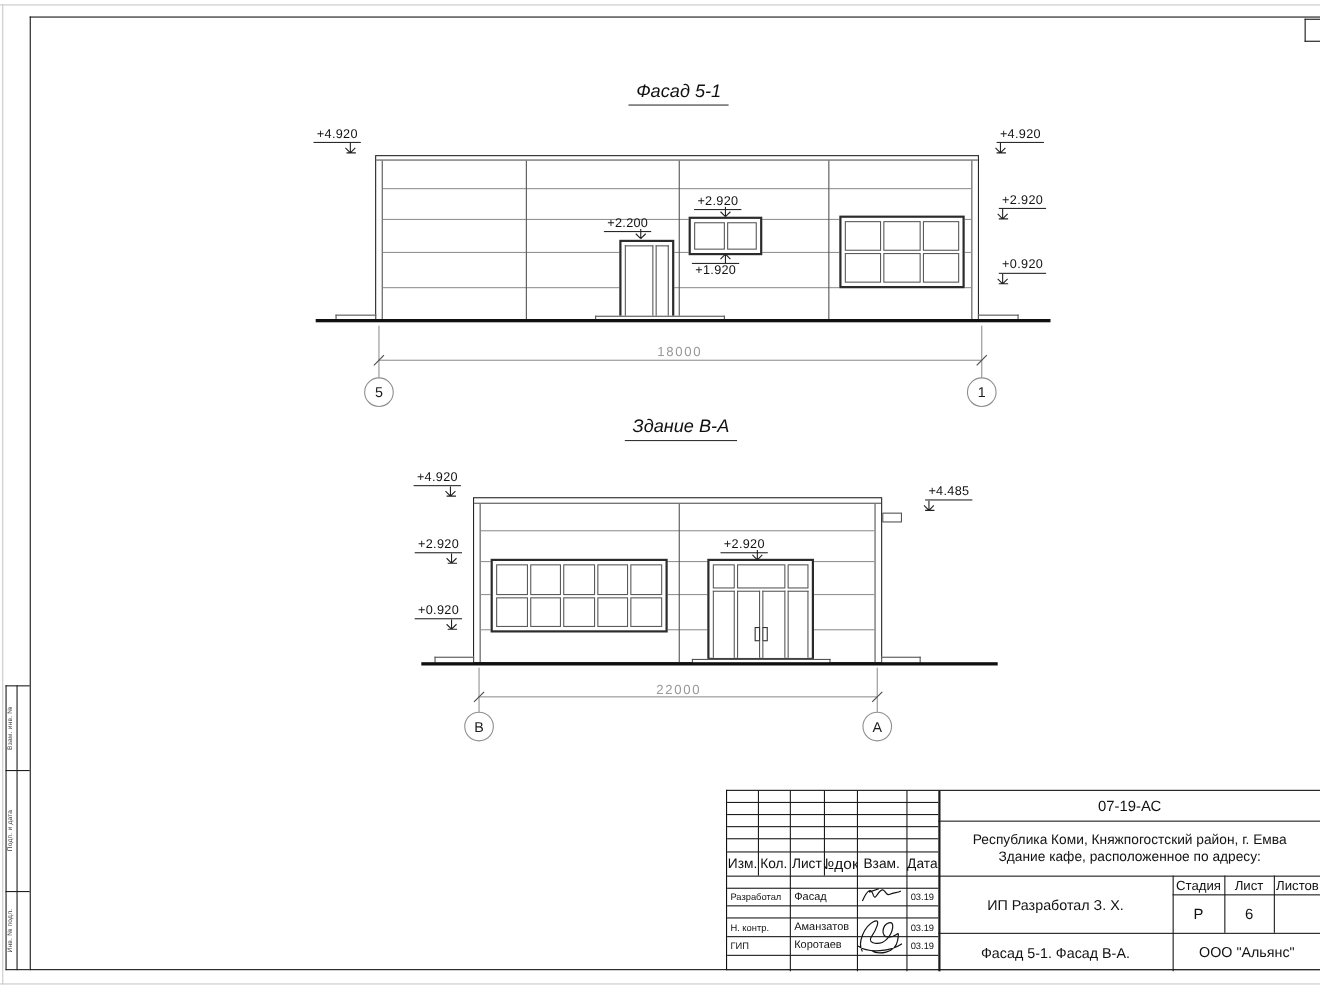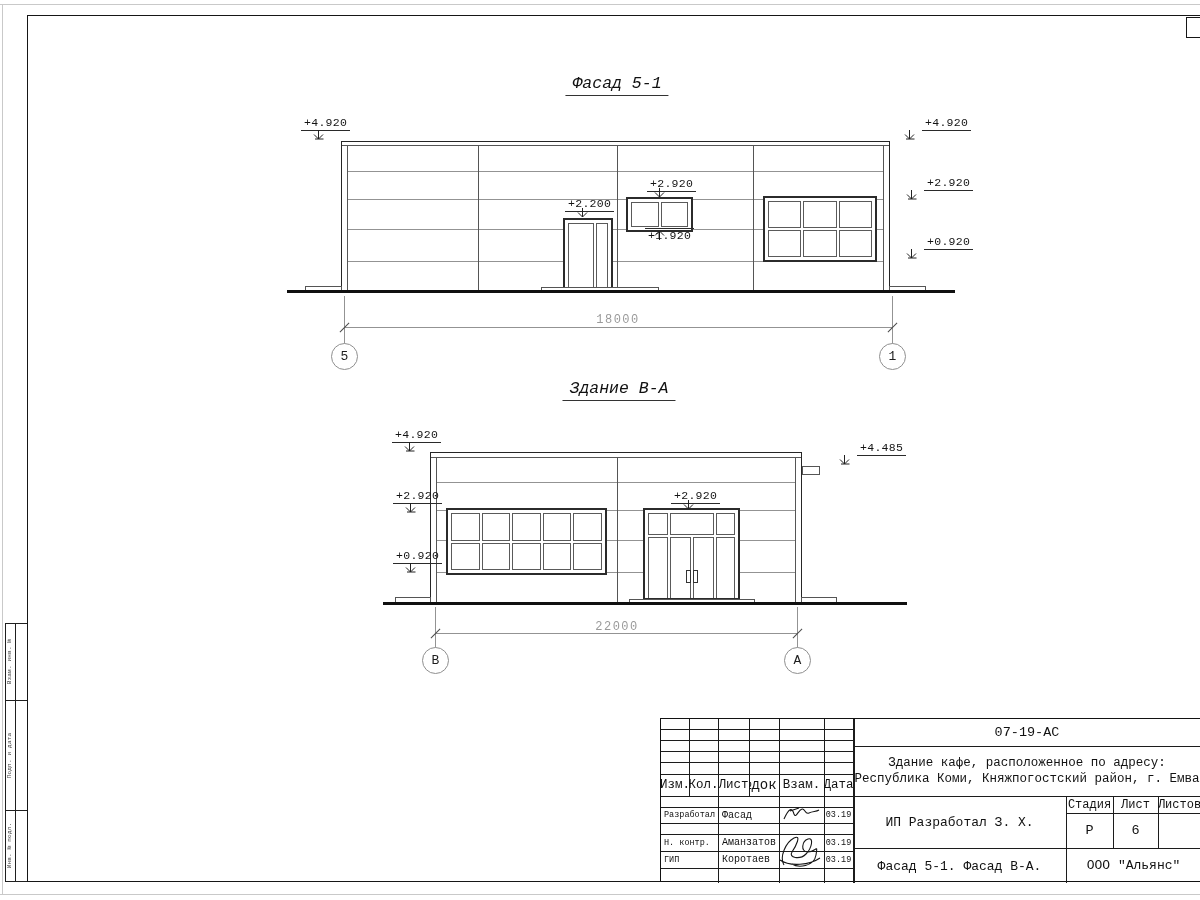--- a/index.html
+++ b/index.html
@@ -1,19 +1,19 @@
 <!DOCTYPE html>
 <html><head>
 <meta charset="utf-8">
 <style>
   * { margin:0; padding:0; box-sizing:border-box; }
   html,body { background:#ffffff; }
   .sheet {
     position:relative; width:1200px; height:900px; overflow:hidden;
-    background:#ffffff; font-family:Liberation Mono, monospace; color:#1a1a1a;
+    background:#ffffff; font-family:Liberation Sans, sans-serif; color:#1a1a1a;
   }
   .abs { position:absolute; }
   .ln { position:absolute; background:#1f1f1f; }
   .ln-md { position:absolute; background:#555; }
   .ln-lt { position:absolute; background:#939393; }
   .ln-edge { position:absolute; background:#c9c9c9; }
 
   
   .frame { position:absolute; left:27px; top:15px; width:1173px; height:867px;
            border:1.5px solid #161616; border-right:none; }
@@ -45,21 +45,21 @@
   .entrance { position:absolute; border:2px solid #2b2b2b; background:#fff;
               display:grid; grid-template-columns:20px 1fr 19px; grid-template-rows:22px 1fr; gap:2px; padding:3px 3px 0 3px; }
   .ecell { border:1px solid #5a5a5a; background:#fff; }
   .ecell.no-b { border-bottom:none; }
   .dleaves { position:relative; border:none; display:flex; gap:2px; }
   .dleaf { flex:1; border:1px solid #5a5a5a; border-bottom:none; background:#fff; position:relative; }
   .handle { position:absolute; top:54%; width:5px; height:13px; border:1px solid #333; background:#fff; }
 
   
   .elev { position:absolute; font-size:11.5px; color:#141414; letter-spacing:0.3px; white-space:nowrap; }
-  .elev .lbl { display:inline-block; border-bottom:1.2px solid #2a2a2a; padding:0 3px 1px;margin-left:16px; }
+  .elev .lbl { display:inline-block; border-bottom:1.2px solid #2a2a2a; padding:0 3px 1px; }
   .emark { position:absolute; }
   .emark.up { transform:rotate(180deg); }
 
   
   .dim-label { position:absolute; transform:translateX(-50%); font-size:12px; color:#9a9a9a; letter-spacing:1.5px; white-space:nowrap; }
   .tick { position:absolute; width:13px; height:1px; background:#4a4a4a; transform:rotate(-45deg); }
   .bubble { position:absolute; width:27px; height:27px; border-radius:50%; border:1px solid #8f8f8f;
             background:#fff; display:flex; align-items:center; justify-content:center; font-size:13px; color:#1d1d1d; }
 
   
@@ -164,21 +164,21 @@
     </svg>
 
   <div class="elev" style="left:631px;top:177px"><span class="lbl">+2.920</span></div>
   <svg class="emark" style="left:653px;top:188px" width="13" height="11" viewBox="0 0 13 11">
       <path d="M6.5 0 L6.5 9 M6.5 9 L2 4.5 M6.5 9 L11 4.5" stroke="#222" stroke-width="1" fill="none"></path>
     </svg>
 
   <svg class="emark up" style="left:653px;top:229px" width="13" height="11" viewBox="0 0 13 11">
       <path d="M6.5 0 L6.5 9 M6.5 9 L2 4.5 M6.5 9 L11 4.5" stroke="#222" stroke-width="1" fill="none"></path>
     </svg>
-  <div class="elev" style="left:629px;top:228px"><span class="lbl" style="border-bottom:none;border-top:1.2px solid #2a2a2a">+1.920</span></div>
+  <div class="elev" style="left:629px;top:239px"><span class="lbl" style="border-bottom:none;border-top:1.2px solid #2a2a2a">+1.920</span></div>
 
   <div class="ln-lt" style="left:344px;top:296px;width:1px;height:48px"></div>
   <div class="ln-lt" style="left:892px;top:296px;width:1px;height:48px"></div>
   <div class="ln-lt" style="left:344px;top:327px;width:549px;height:1px"></div>
   <div class="tick" style="left:338px;top:327px"></div>
   <div class="tick" style="left:886px;top:327px"></div>
   <div class="dim-label" style="left:618px;top:313px">18000</div>
   <div class="bubble" style="left:331px;top:343px">
       <span>5</span>
     </div>
@@ -322,22 +322,22 @@
 
     <svg class="sig" style="left:120px;top:86px" width="40" height="18" viewBox="0 0 40 18">
       <path d="M3 14 C8 3 11 2 13 9 C15 14 17 5 21 4 C24 3 24 10 28 8 C32 6 35 7 38 5 M9 6 L18 3" stroke="#151515" stroke-width="1.1" fill="none"></path>
     </svg>
     <svg class="sig" style="left:114px;top:110px" width="48" height="42" viewBox="0 0 48 42">
       <path d="M9 36 C4 28 11 13 19 9 C27 5 21 17 17 23 C13 29 25 31 31 25 C37 19 39 8 33 10 C27 12 25 23 33 23 C41 23 43 14 41 26 C39 38 23 39 17 35 M5 31 C15 38 35 36 45 29" stroke="#151515" stroke-width="1.1" fill="none"></path>
     </svg>
 
     <div class="tb-cell" style="left:192px;top:0;width:348px;height:27px;font-size:13.5px">07-19-АС</div>
     <div class="abs" style="left:192px;top:27px;width:348px;height:50px;display:flex;flex-direction:column;justify-content:center;text-align:center;font-size:12.5px;line-height:16px;color:#121212">
+      <div>Республика Коми, Княжпогостский район, г. Емва</div>
       <div>Здание кафе, расположенное по адресу:</div>
-      <div>Республика Коми, Княжпогостский район, г. Емва</div>
     </div>
     <div class="tb-cell" style="left:192px;top:77px;width:213px;height:52px;font-size:13px">ИП Разработал З. Х.</div>
     <div class="tb-cell" style="left:192px;top:130px;width:213px;height:35px;font-size:13px">Фасад 5-1. Фасад В-А.</div>
     <div class="tb-cell" style="left:405px;top:129px;width:135px;height:35px;font-size:13px">ООО "Альянс"</div>
 
     <div class="tb-cell" style="left:405px;top:77px;width:47px;height:17px;font-size:12px">Стадия</div>
     <div class="tb-cell" style="left:452px;top:77px;width:45px;height:17px;font-size:12px">Лист</div>
     <div class="tb-cell" style="left:497px;top:77px;width:43px;height:17px;font-size:12px">Листов</div>
     <div class="tb-cell" style="left:405px;top:94px;width:47px;height:35px;font-size:13.5px">Р</div>
     <div class="tb-cell" style="left:452px;top:94px;width:45px;height:35px;font-size:13.5px">6</div>

